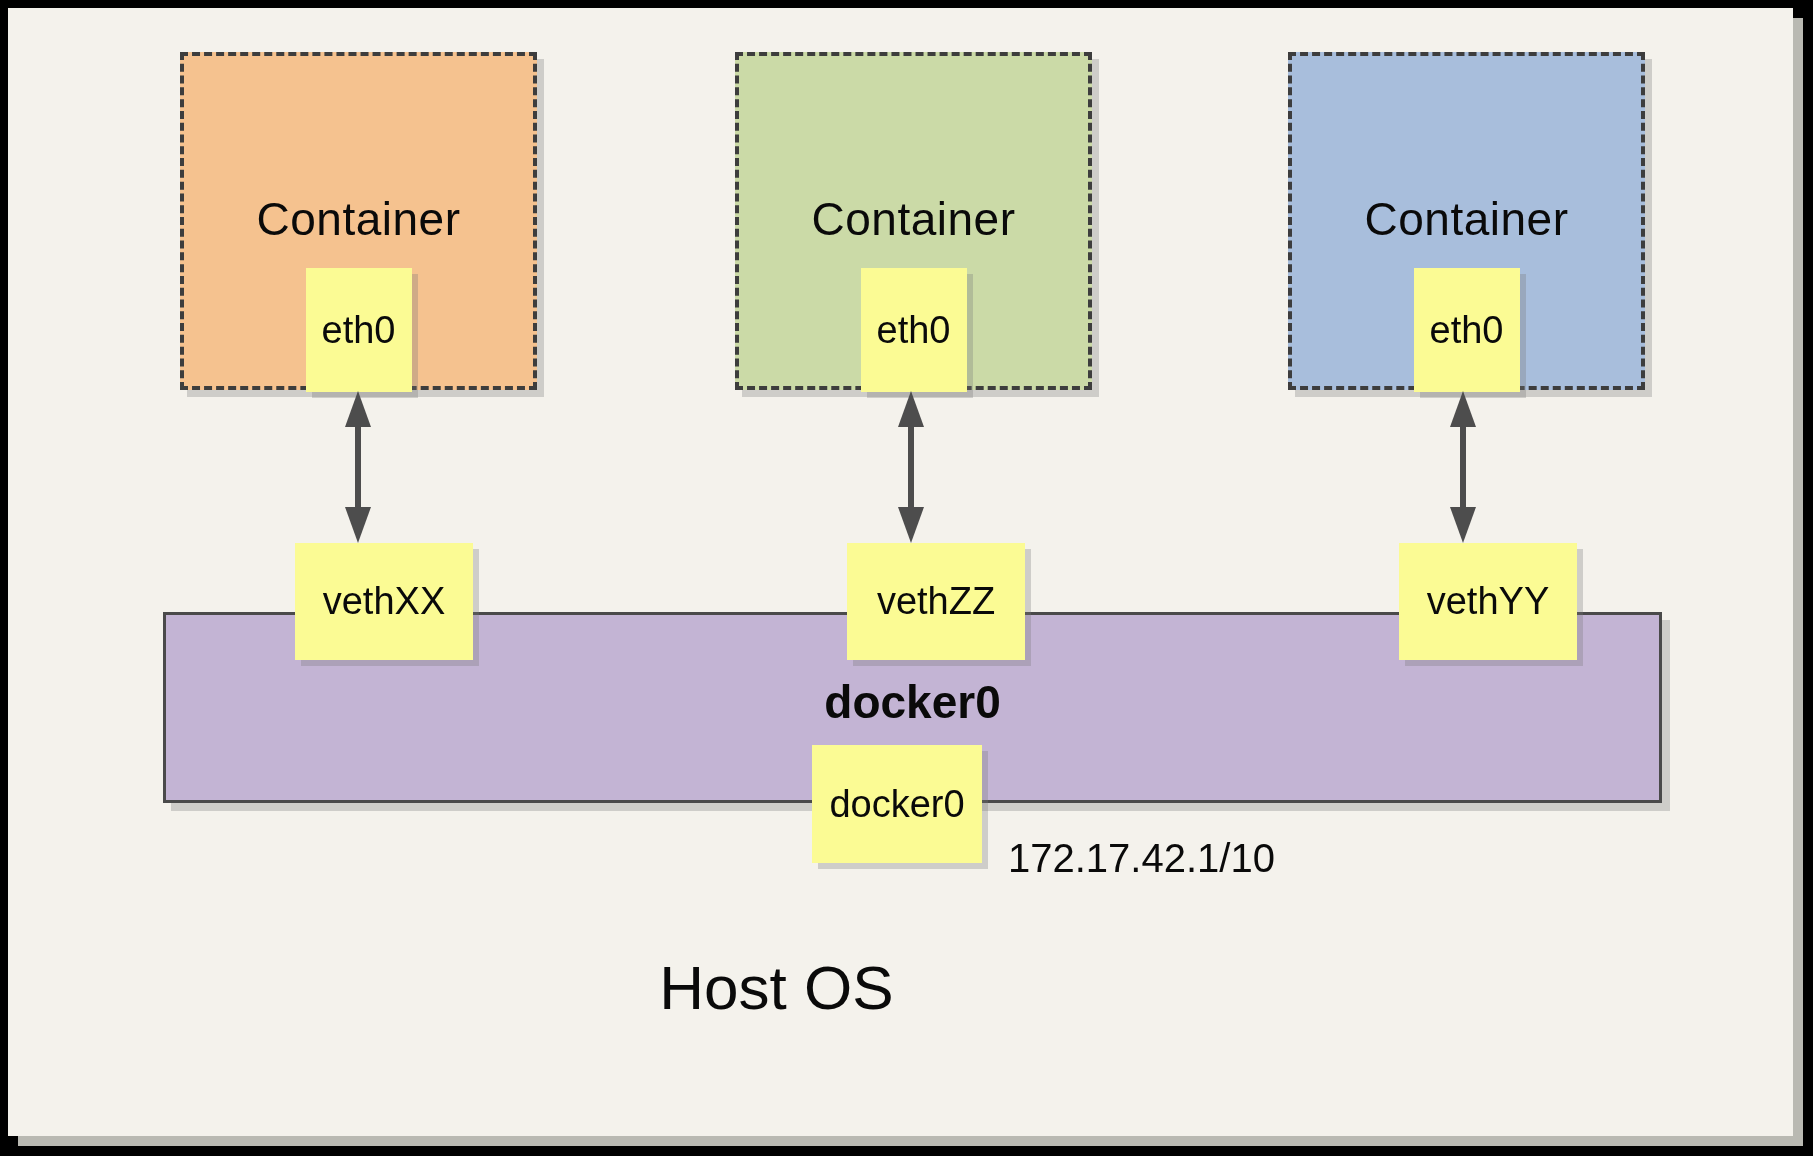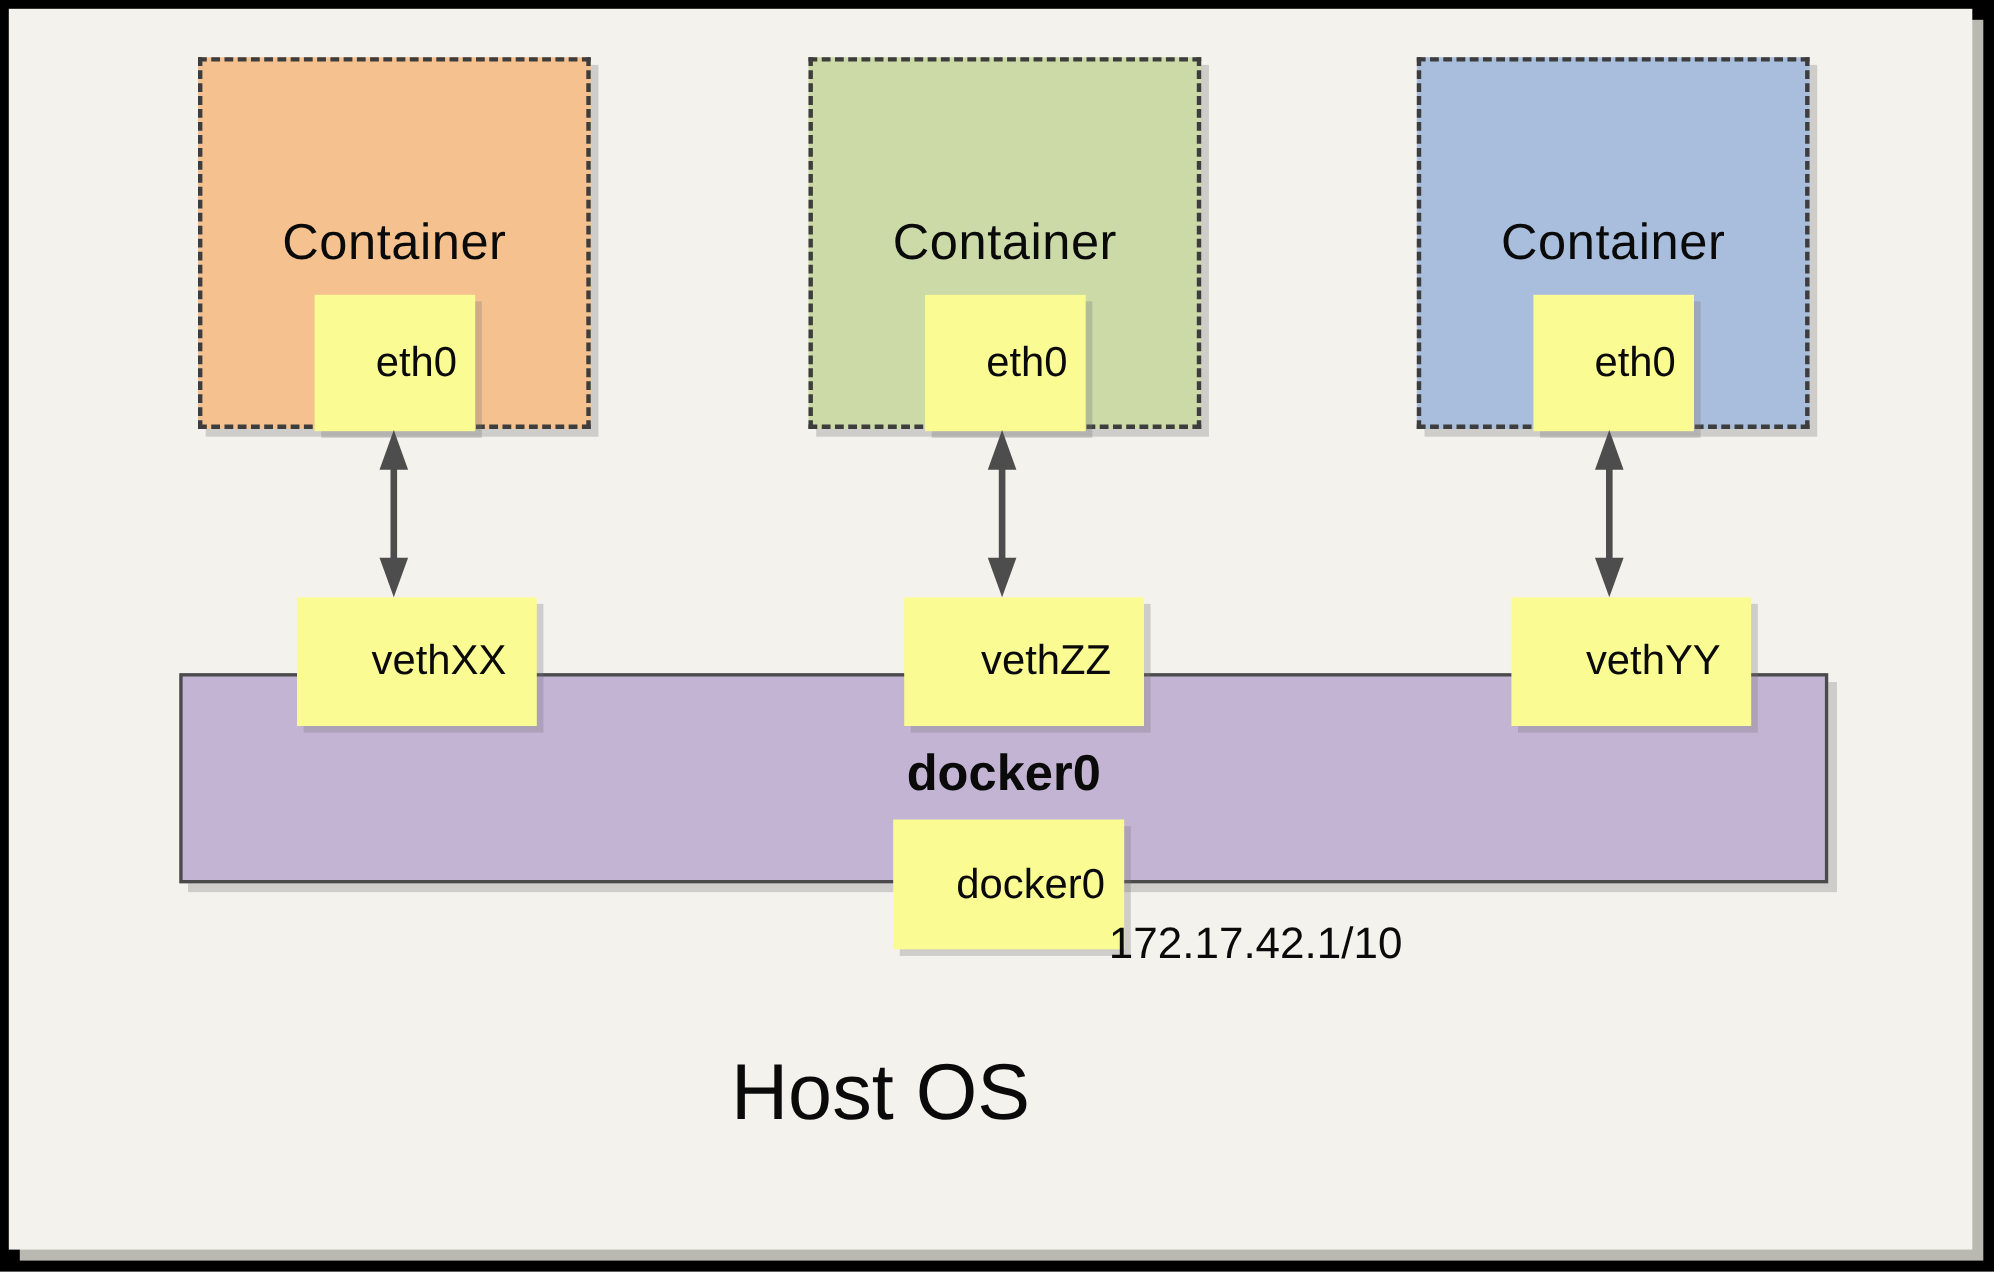--- a/index.html
+++ b/index.html
@@ -34,21 +34,20 @@
     text-align:center;
     font-weight:normal;
     font-size:46px;
     letter-spacing:0.5px;
   }
   .iface-chip {
     background:#FBFB94;
     box-shadow:6px 6px 0 rgba(120,120,120,0.30);
     display:flex; align-items:center; justify-content:center;
     font-size:38px;
-    padding-left:40px;
   }
   .eth-chip {
     position:absolute; left:50%; bottom:-6px;
     transform:translateX(-50%);
     width:106px; height:124px;
   }
   .arrow { position:absolute; top:391px; z-index:2; }
   .a1 { left:338px; } .a2 { left:891px; } .a3 { left:1443px; }
   .arrow svg { display:block; }
   .arrow .stroke { fill:#4D4D4D; }
@@ -64,40 +63,40 @@
   .bridge-label {
     text-align:center;
     margin-top:60px;
     font-weight:bold;
     font-size:46px;
   }
   .veth-box {
     position:absolute; top:543px;
     width:178px; height:117px;
     z-index:3;
+    margin-left:25px;
   }
   .v1 { left:270px; } .v2 { left:822px; } .v3 { left:1374px; }
   .docker-iface-box {
     position:absolute; left:812px; top:745px;
     width:170px; height:118px;
     z-index:3;
   }
   .ip-label {
     position:absolute; left:1008px; top:836px;
     font-size:40px;
     z-index:3;
   }
   .host-label {
     position:absolute; left:0; top:952px;
     width:1553px;
     text-align:center;
-    font-size:72px;
+    font-size:62px;
     font-weight:normal;
     z-index:2;
-    margin-left:24px;
   }
 </style>
 </head>
 <body>
 
 <div class="panel"></div>
 
 <div class="container-box c1" style="background: rgb(245, 194, 143);">
   <div class="container-label">Container</div>
   <div class="iface-chip eth-chip">

